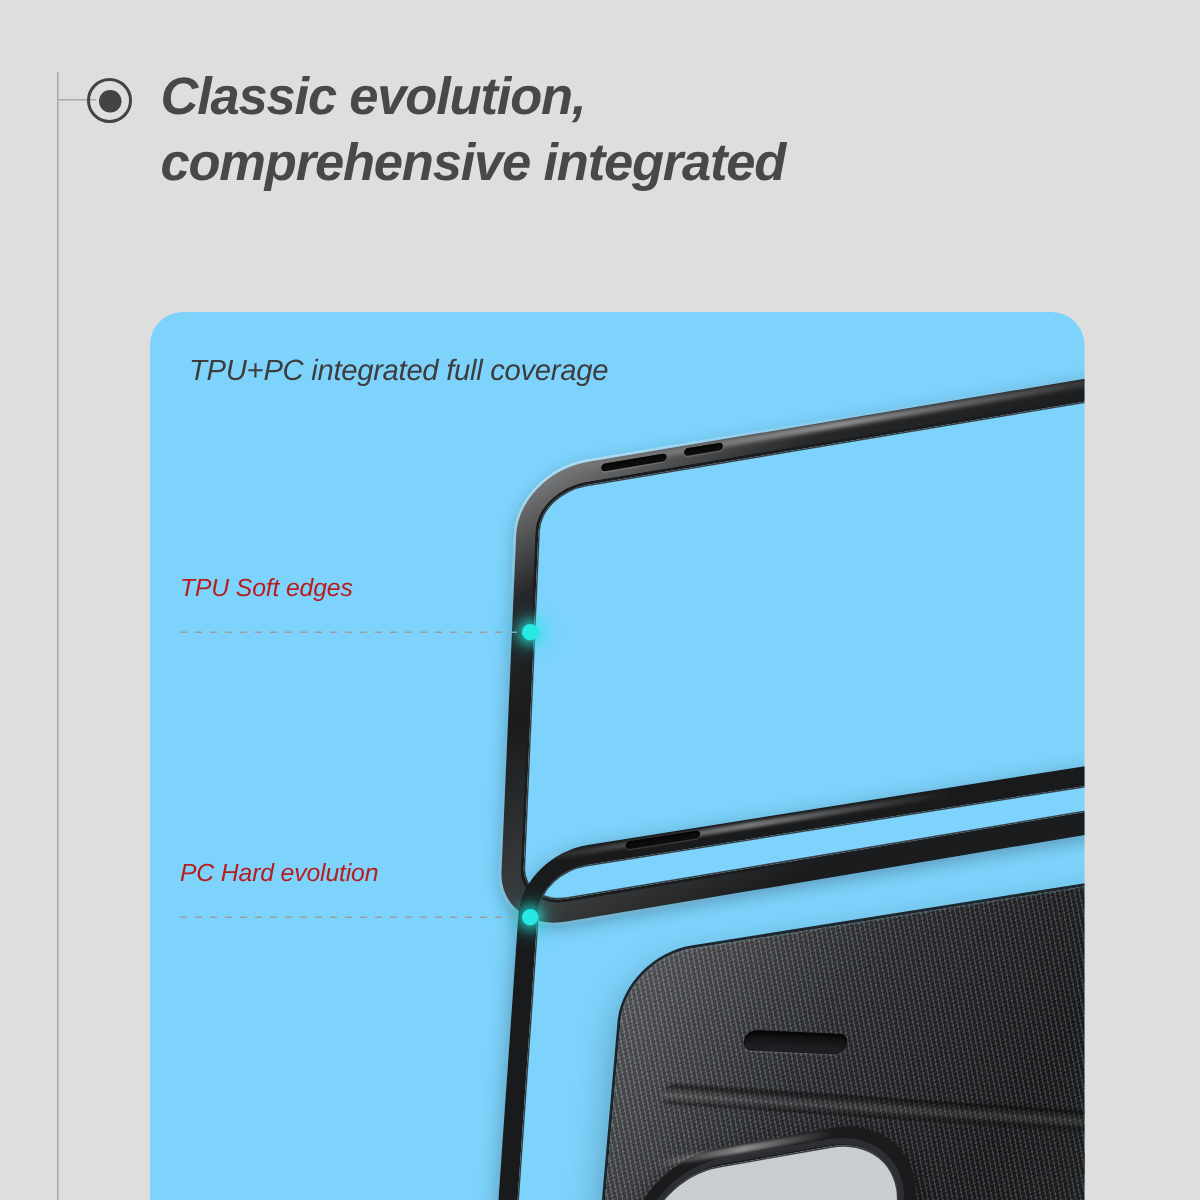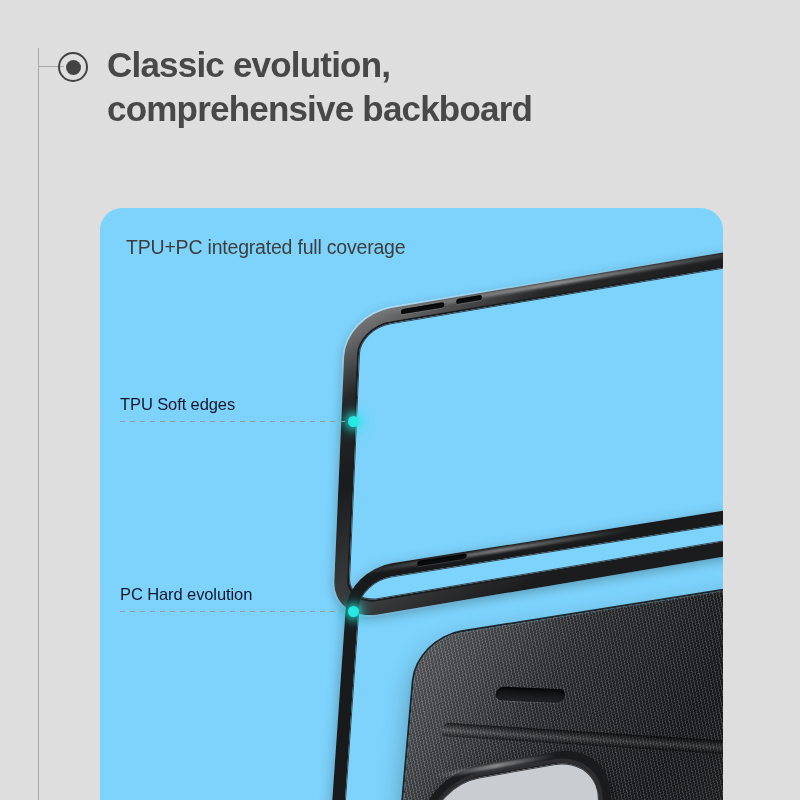--- a/index.html
+++ b/index.html
@@ -4,21 +4,21 @@
 <title>Phone Case Feature Panel</title>
 <style>
   * { margin:0; padding:0; box-sizing:border-box; }
   html, body { width:800px; height:800px; }
   body {
     background:#dedede;
     font-family:"Liberation Sans", sans-serif;
     overflow:hidden;
     position:relative;
   }
-  #stage { position:relative; width:800px; height:800px; overflow:hidden; }
+  #stage { position:relative; width:800px; height:800px; overflow:hidden;font-style:italic; }
 
   
   .rail-vline {
     position:absolute; left:38px; top:48px; width:1.4px; height:752px;
     background:#a9a9a9;
   }
   .rail-tick {
     position:absolute; left:38px; top:66px; width:26px; height:1.4px;
     background:#a9a9a9;
   }
@@ -48,22 +48,22 @@
     overflow:hidden;
   }
   .panel-title {
     position:absolute; left:26px; top:28px;
     font-size:19.5px; color:#3d3d3d; letter-spacing:-0.2px; white-space:nowrap;
   }
 
   
   .callout { position:absolute; left:120px; }
   .callout .c-label {
-    position:absolute; left:0; bottom:8px;
-    font-size:16.5px; color:#0f172a; letter-spacing:-0.1px; white-space:nowrap;
+    position:absolute; left:0; bottom:20px;
+    font-size:16.5px; color:#b91c1c; letter-spacing:-0.1px; white-space:nowrap;
   }
   .callout .c-dash {
     position:absolute; left:0; bottom:0; width:232px; height:1px;
     background-image:linear-gradient(to right,#9a9da1 0 5px, transparent 5px 10px);
     background-size:10px 1px; background-repeat:repeat-x;
   }
   .callout .c-node {
     position:absolute; left:228px; bottom:-5px;
     width:11px; height:11px; border-radius:50%;
     background:#25e9e2;
@@ -199,21 +199,21 @@
 
 <div id="stage">
 
   <div class="rail-vline"></div>
   <div class="rail-tick"></div>
   <div class="bullet-ring"></div>
   <div class="bullet-dot"></div>
 
   <div class="heading">
     <span>Classic evolution,</span>
-    <span class="l2">comprehensive backboard</span>
+    <span class="l2">comprehensive integrated</span>
   </div>
 
   <div class="panel">
     <div class="panel-title">TPU+PC integrated full coverage</div>
 
     <div class="art">
 
       <div class="bumper">
         <div class="bumper-outer"></div>
         <div class="bumper-gloss"></div>

